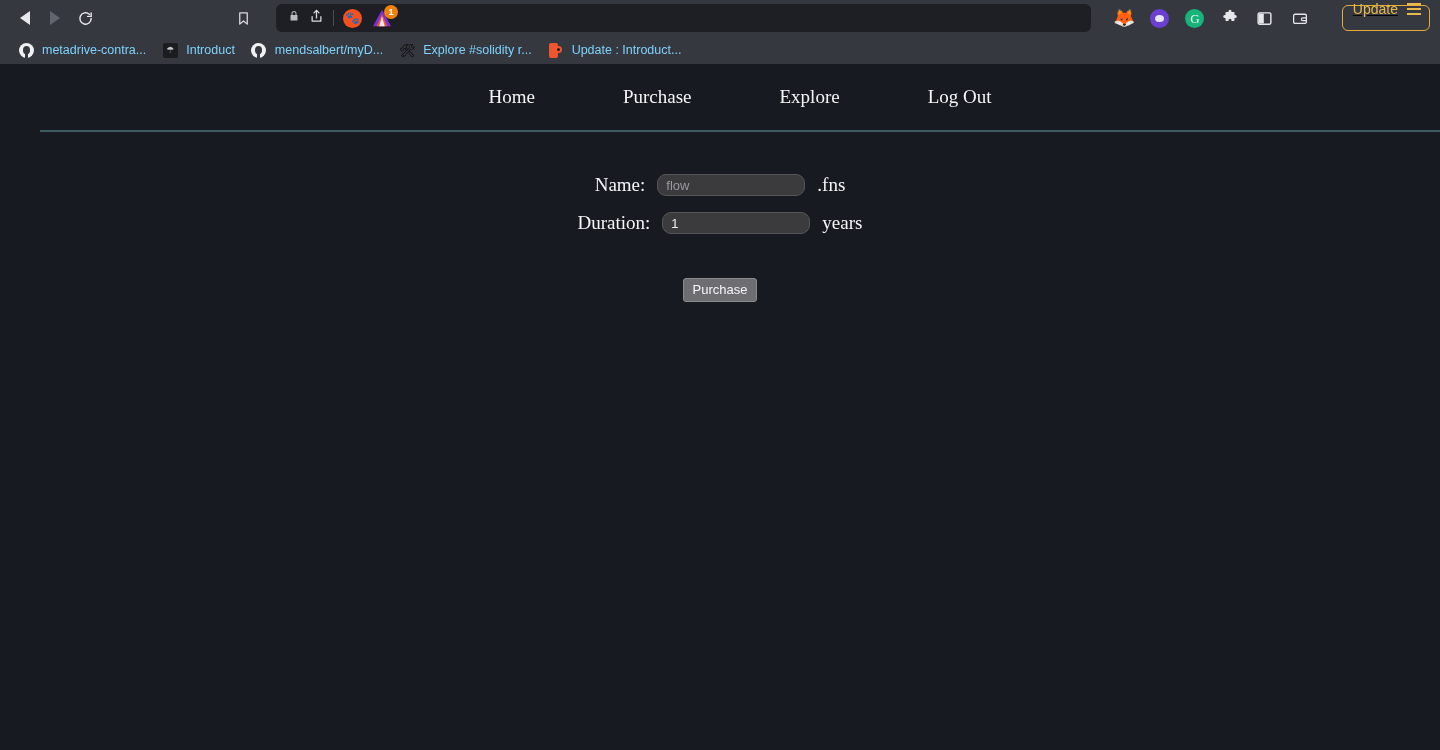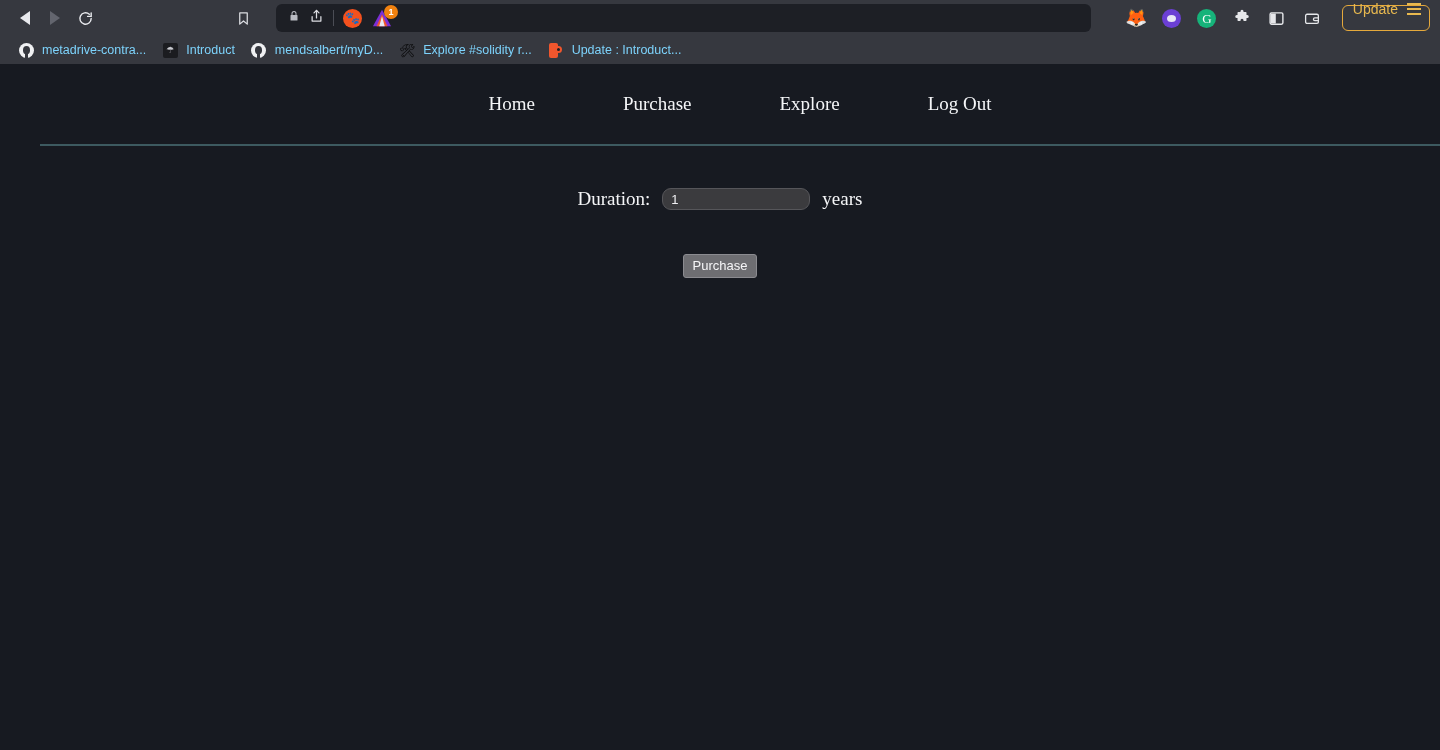--- a/index.html
+++ b/index.html
@@ -106,21 +106,22 @@
     background: #16b37a; color: #fff; font-size: 13px;
     font-family: "Liberation Serif", serif;
     display: flex; align-items: center; justify-content: center; line-height: 1;
   }
   .update-btn {
     border: 1.5px solid #e5a93c;
     border-radius: 6px;
     height: 26px;
     display: flex; align-items: center; gap: 9px;
     padding: 0 8px 18px 10px;
-    margin-left: 6px;
+    margin-left: 18px;
+    text-decoration: underline;
   }
   .update-btn .lbl { color: #e9b94f; font-size: 14px; }
   .hamb { display: flex; flex-direction: column; gap: 3px; }
   .hamb i { display: block; width: 14px; height: 2px; background: #e9b94f; }
 
   
   .bookmarks {
     height: 28px;
     display: flex;
     align-items: center;
@@ -167,21 +168,21 @@
   .course-ico .c2 {
     position: absolute; left: 6px; top: 3px; width: 7px; height: 7px;
     border-radius: 50%; background: #1d1f25;
     border: 2px solid #f0562d;
   }
 
   
   .page { background: #171a21; height: 686px; width: 1440px; }
 
   .site-nav {
-    height: 82px;
+    height: 68px;
     display: flex; align-items: center; justify-content: center;
     gap: 0;
     border-bottom: 2px solid #3d5a60;
     margin-left: 40px;
   }
   .nav-link {
     font-family: "Liberation Serif", serif;
     font-size: 19px;
     color: #f4f5f7;
     padding: 6px 0;
@@ -384,20 +385,25 @@
 
   <div class="site-nav">
     <a class="nav-link" href="#">Home</a>
     <a class="nav-link" href="#">Purchase</a>
     <a class="nav-link" href="#">Explore</a>
     <a class="nav-link" href="#">Log Out</a>
   </div>
 
   <div class="form-area">
 
+    <div class="row name-row">
+      <span class="fld-label">Name:</span>
+      <input id="name-input" class="txt" type="text" placeholder="flow" style="">
+      <span class="fld-suffix">.fns</span>
+    </div>
 
     <div class="row dur-row">
       <span class="fld-label">Duration:</span>
       <input id="duration-input" class="txt" type="text" value="1" style="">
       <span class="fld-suffix">years</span>
     </div>
 
     <div class="btn-row">
       <button class="purchase-btn">Purchase</button>
     </div>

